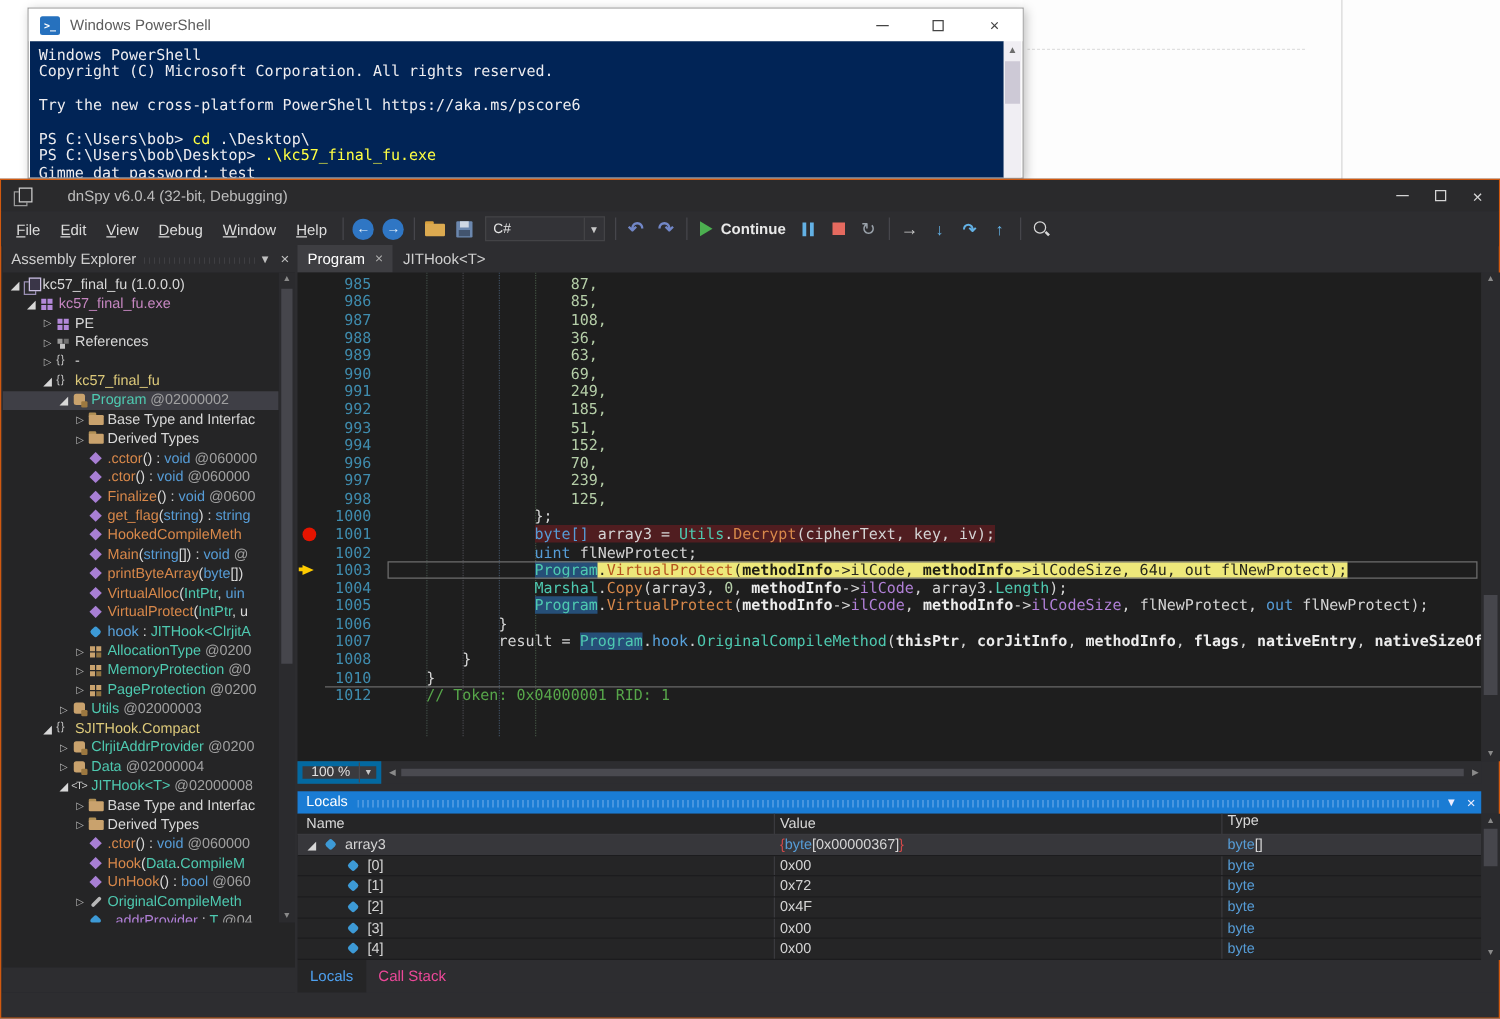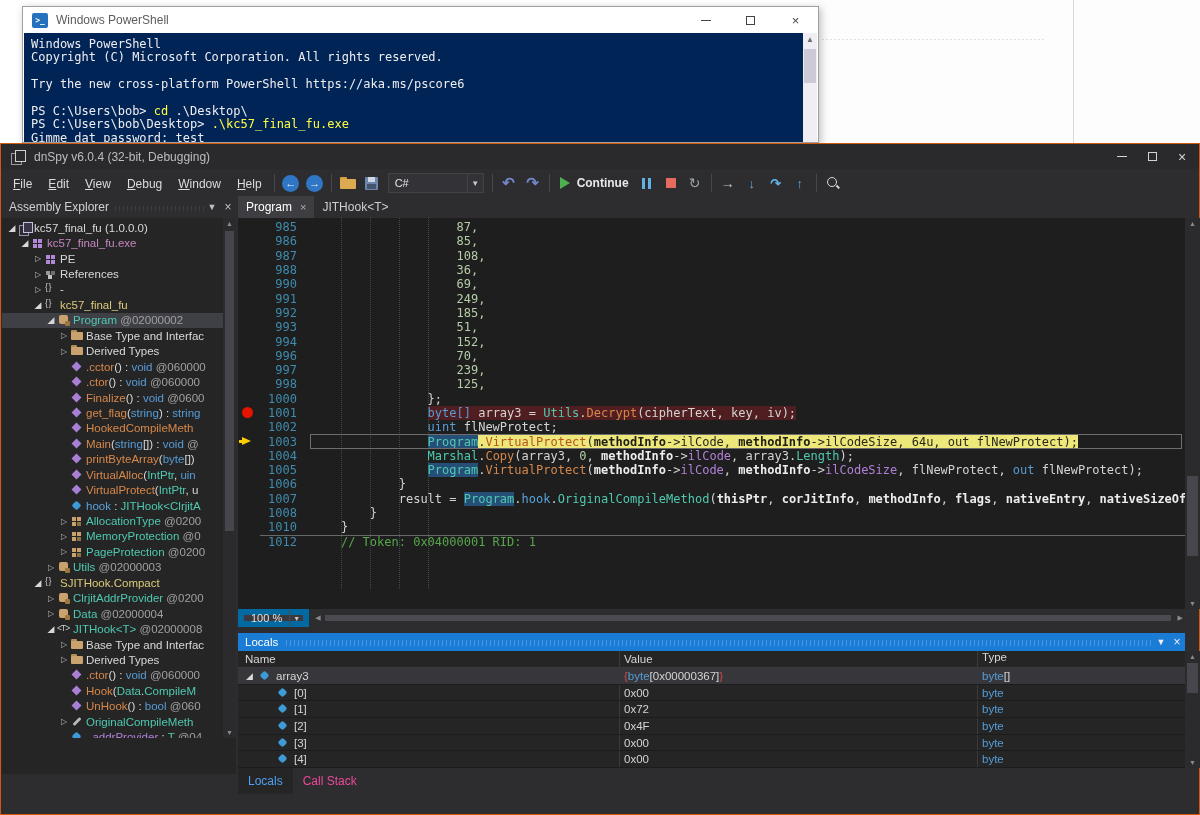--- a/index.html
+++ b/index.html
@@ -31,21 +31,21 @@
                 font-family:"DejaVu Sans Mono", monospace; font-size:12px; line-height:13.4px;
                 padding:5px 0 0 7px; overflow:hidden; white-space:pre; }
   .ps-w { color:#eeedf0; } .ps-y { color:#ffff42; }
   .ps-scroll { position:absolute; top:26px; right:1px; width:14px; bottom:0; background:#f0eef3; }
   .ps-scroll .up { position:absolute; top:2px; left:0; width:14px; text-align:center; font-size:8px; color:#6d6d6d; }
   .ps-scroll .thumb { position:absolute; top:16px; left:1px; width:12px; height:34px; background:#cdc9d6; }
 
   
   .dn-win { position:absolute; left:0; top:143px; width:1200px; height:672px;
             background:#2d2d30; border:1px solid #d1590f; }
-  .dn-title { position:absolute; left:0; top:0; width:100%; height:25px; background:#2a2a2c; display:flex; align-items:center; }
+  .dn-title { position:absolute; left:0; top:0; width:100%; height:25px; background:#2a2a2c; display:flex; align-items:center;gap:20px; }
   .dn-ico { position:relative; width:14px; height:14px; margin-left:10px; }
   .dn-ico::before { content:''; position:absolute; left:0; top:3px; width:9px; height:10px; border:1px solid #9a9a9a; background:#2a2a2c; }
   .dn-ico::after  { content:''; position:absolute; left:4px; top:0; width:9px; height:10px; border:1px solid #cfcfcf; background:#2a2a2c; }
   .dn-title-text { margin-left:9px; font-size:12px; color:#bdbdbd; }
   .dn-caps { position:absolute; right:2px; top:0; height:25px; display:flex; }
   .dn-cap { width:30px; height:25px; display:flex; align-items:center; justify-content:center; color:#d4d4d4; }
   .dn-cap .cap-min { background:#d4d4d4; }
   .dn-cap .cap-max { border-color:#d4d4d4; }
   .dn-cap.close { font-size:14px; }
 
@@ -150,21 +150,21 @@
   .t-w{color:#d4d4d4} .t-kw{color:#569cd6} .t-ty{color:#4ec9b0} .t-me{color:#d8884a}
   .t-fi{color:#58a2dc} .t-vi{color:#b180d7} .t-nu{color:#b5cea8} .t-co{color:#57a64a}
   .t-pa{color:#ececec; font-weight:bold;}
   .t-tysel{color:#4ec9b0; background:#264f78;}
   .t-dk{color:#28281c} .t-medk{color:#b5541e} .t-padk{color:#1e1e14; font-weight:bold;}
   .ed-vscroll { position:absolute; left:1184px; top:74px; width:15px; height:391px; background:#2b2b2e; }
   .ed-vscroll .up,.ed-vscroll .down { position:absolute; left:0; width:15px; text-align:center; font-size:7px; color:#8a8a8a; }
   .ed-vscroll .up{top:2px;} .ed-vscroll .down{bottom:2px;}
   .ed-vscroll .thumb { position:absolute; left:2px; top:258px; width:11px; height:80px; background:#46464c; }
   .ed-bottom { position:absolute; left:237px; top:465px; width:947px; height:18px; background:#2d2d30; display:flex; align-items:center; }
-  .zoom-box { display:flex; align-items:center; height:18px; background:#3a3a3e; border:6px solid #0369a1; }
+  .zoom-box { display:flex; align-items:center; height:18px; background:#3a3a3e; border:4px solid #0369a1; }
   .zoom-label { padding:0 7px; font-size:11px; color:#e0e0e0; }
   .zoom-arrow { width:14px; height:16px; border-left:1px solid #4a4a4e; font-size:7px; color:#c8c8c8;
                 display:flex; align-items:center; justify-content:center; }
   .ed-hscroll { position:relative; flex:1; height:14px; margin-left:4px; }
   .ed-hscroll .left,.ed-hscroll .right { position:absolute; top:3px; font-size:7px; color:#8a8a8a; }
   .ed-hscroll .left{left:2px;} .ed-hscroll .right{right:2px;}
   .ed-hscroll .thumb { position:absolute; left:12px; top:4px; right:14px; height:6px; background:#4a4a50; }
 
   
   .locals { position:absolute; left:237px; top:489px; width:947px; height:135px; background:#252526; }
@@ -561,20 +561,21 @@
     <div class="editor">
       <div class="guide" style="left:103px;"></div>
       <div class="guide" style="left:132px;border-left-color:#44444a;"></div>
       <div class="guide" style="left:161px;border-left-color:#3d4c5e;"></div>
       <div class="guide" style="left:190px;border-left-color:#405040;"></div>
       <div id="editor-lines" style="position:relative;padding-top:2px;">
           <div class="ed-line"><span class="ed-glyph"></span><span class="ed-num">985</span><span class="ed-gap"></span><span>                    </span><span><span class="t-nu">87,</span></span></div>
           <div class="ed-line"><span class="ed-glyph"></span><span class="ed-num">986</span><span class="ed-gap"></span><span>                    </span><span><span class="t-nu">85,</span></span></div>
           <div class="ed-line"><span class="ed-glyph"></span><span class="ed-num">987</span><span class="ed-gap"></span><span>                    </span><span><span class="t-nu">108,</span></span></div>
           <div class="ed-line"><span class="ed-glyph"></span><span class="ed-num">988</span><span class="ed-gap"></span><span>                    </span><span><span class="t-nu">36,</span></span></div>
+          <div class="ed-line"><span class="ed-glyph"></span><span class="ed-num">989</span><span class="ed-gap"></span><span>                    </span><span><span class="t-nu">63,</span></span></div>
           <div class="ed-line"><span class="ed-glyph"></span><span class="ed-num">990</span><span class="ed-gap"></span><span>                    </span><span><span class="t-nu">69,</span></span></div>
           <div class="ed-line"><span class="ed-glyph"></span><span class="ed-num">991</span><span class="ed-gap"></span><span>                    </span><span><span class="t-nu">249,</span></span></div>
           <div class="ed-line"><span class="ed-glyph"></span><span class="ed-num">992</span><span class="ed-gap"></span><span>                    </span><span><span class="t-nu">185,</span></span></div>
           <div class="ed-line"><span class="ed-glyph"></span><span class="ed-num">993</span><span class="ed-gap"></span><span>                    </span><span><span class="t-nu">51,</span></span></div>
           <div class="ed-line"><span class="ed-glyph"></span><span class="ed-num">994</span><span class="ed-gap"></span><span>                    </span><span><span class="t-nu">152,</span></span></div>
           <div class="ed-line"><span class="ed-glyph"></span><span class="ed-num">996</span><span class="ed-gap"></span><span>                    </span><span><span class="t-nu">70,</span></span></div>
           <div class="ed-line"><span class="ed-glyph"></span><span class="ed-num">997</span><span class="ed-gap"></span><span>                    </span><span><span class="t-nu">239,</span></span></div>
           <div class="ed-line"><span class="ed-glyph"></span><span class="ed-num">998</span><span class="ed-gap"></span><span>                    </span><span><span class="t-nu">125,</span></span></div>
           <div class="ed-line"><span class="ed-glyph"></span><span class="ed-num">1000</span><span class="ed-gap"></span><span>                </span><span><span class="t-w">};</span></span></div>
           <div class="ed-line"><span class="ed-glyph"><span class="bp-dot"></span></span><span class="ed-num">1001</span><span class="ed-gap"></span><span>                </span><span class="bgbp"><span class="t-kw">byte[]</span><span class="t-w"> array3 = </span><span class="t-ty">Utils</span><span class="t-w">.</span><span class="t-me">Decrypt</span><span class="t-w">(cipherText, key, iv);</span></span></div>

